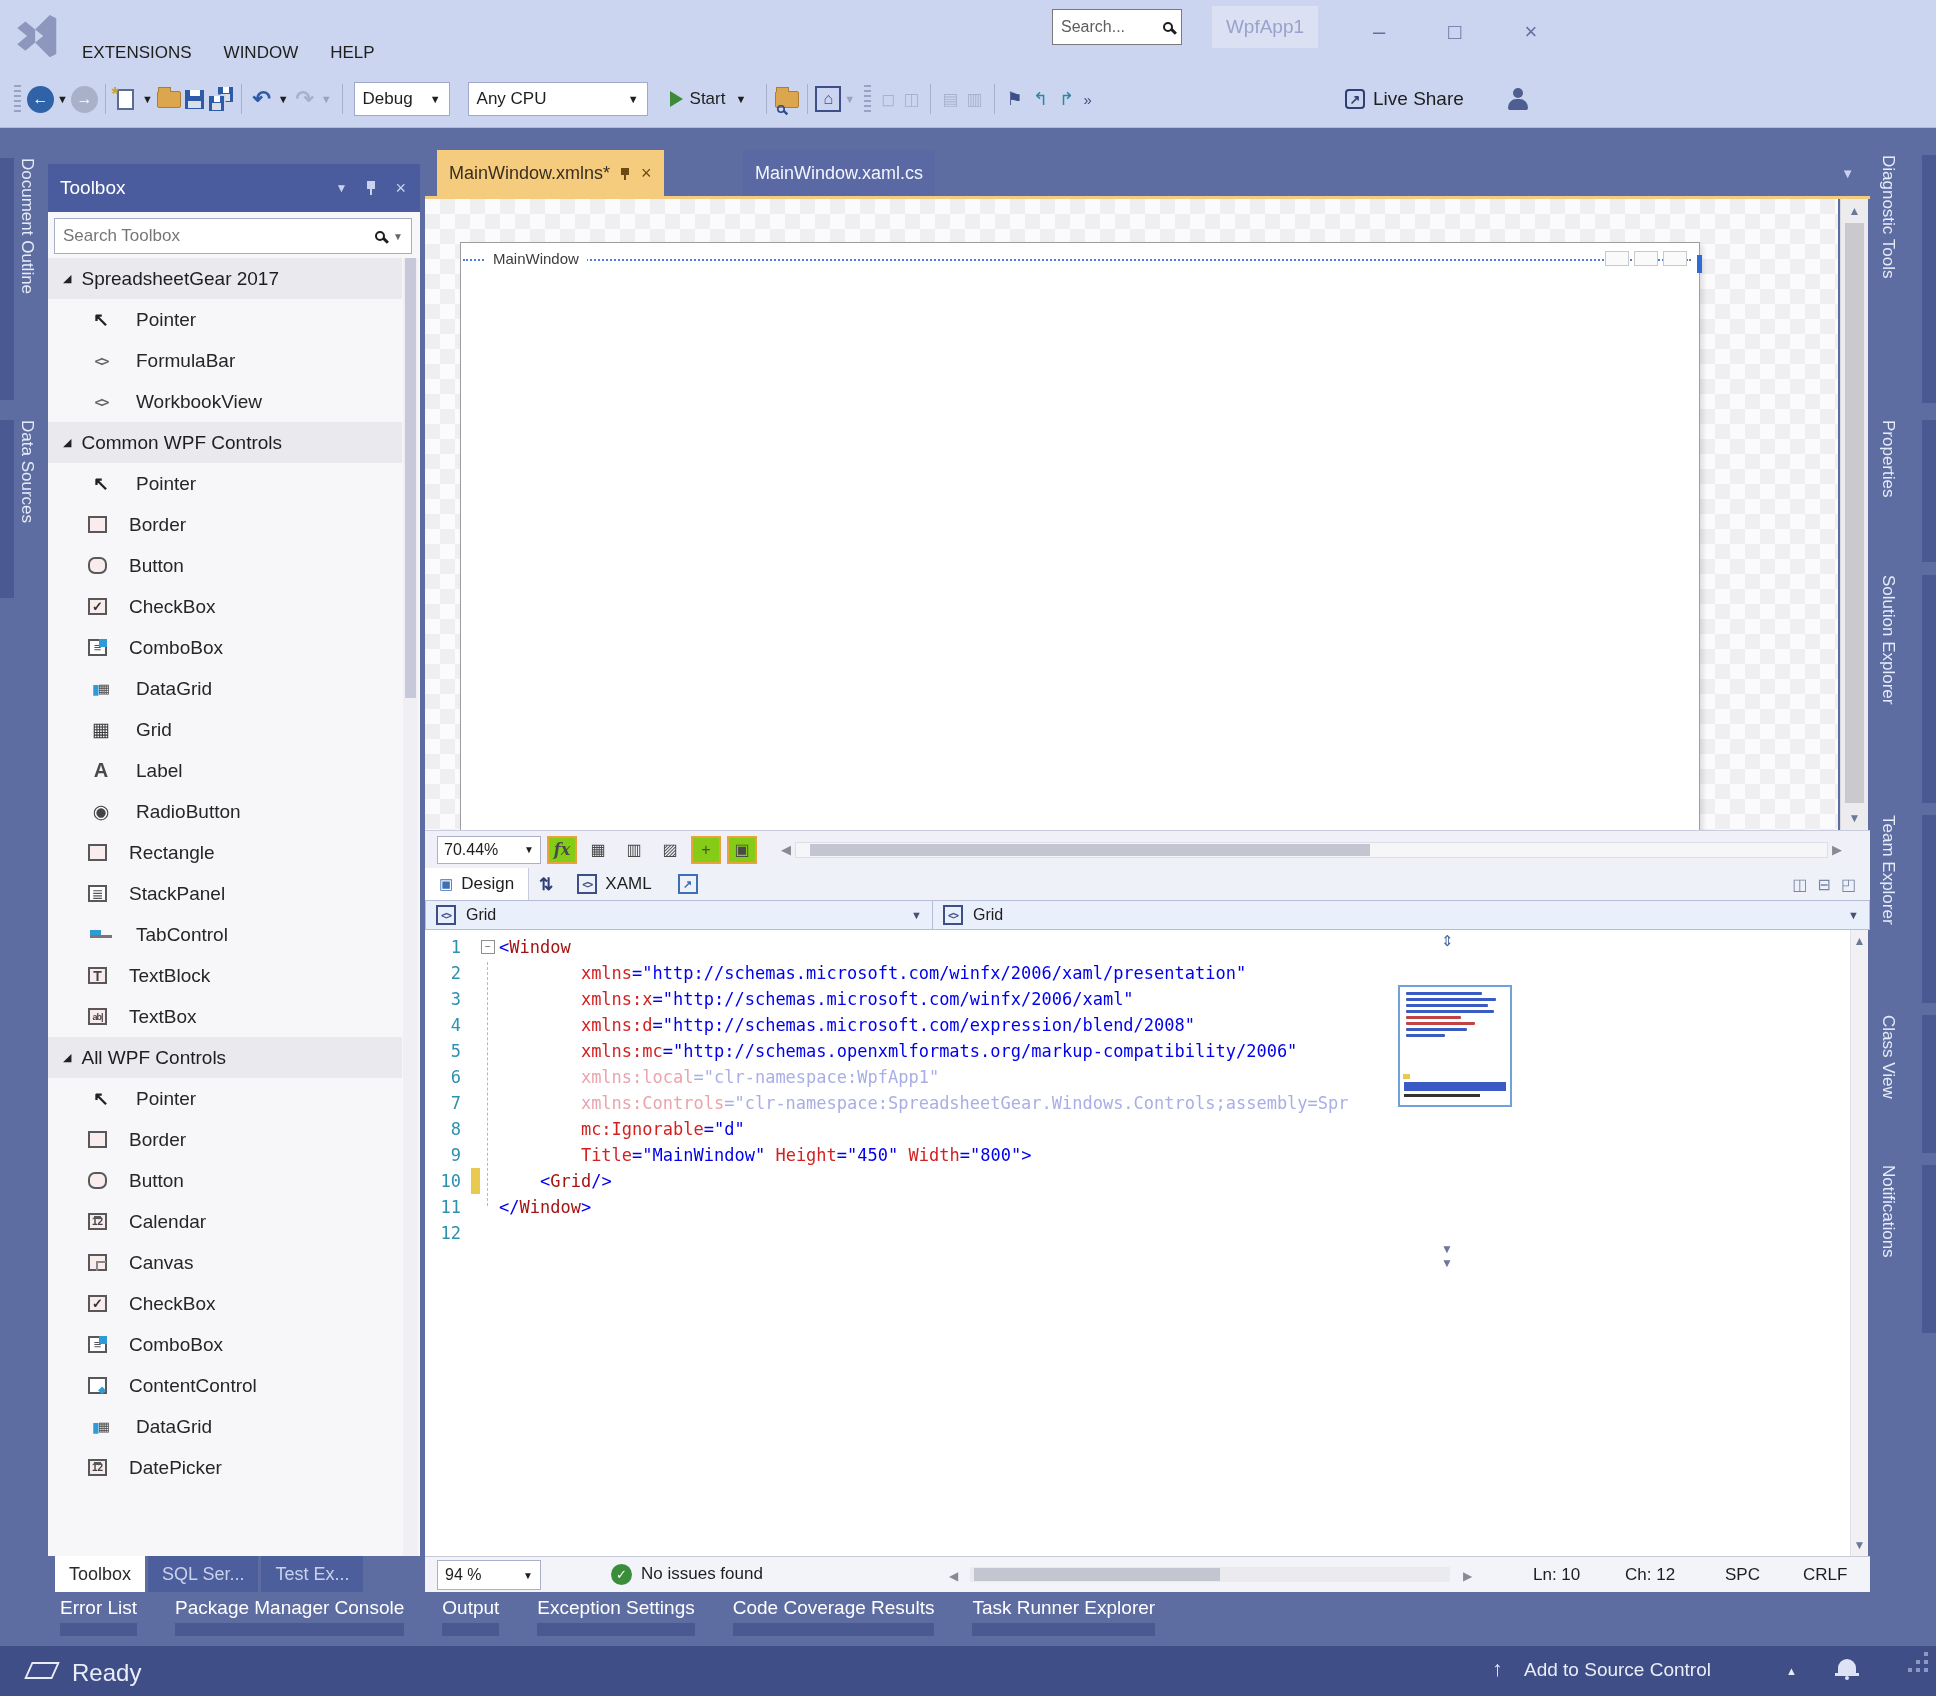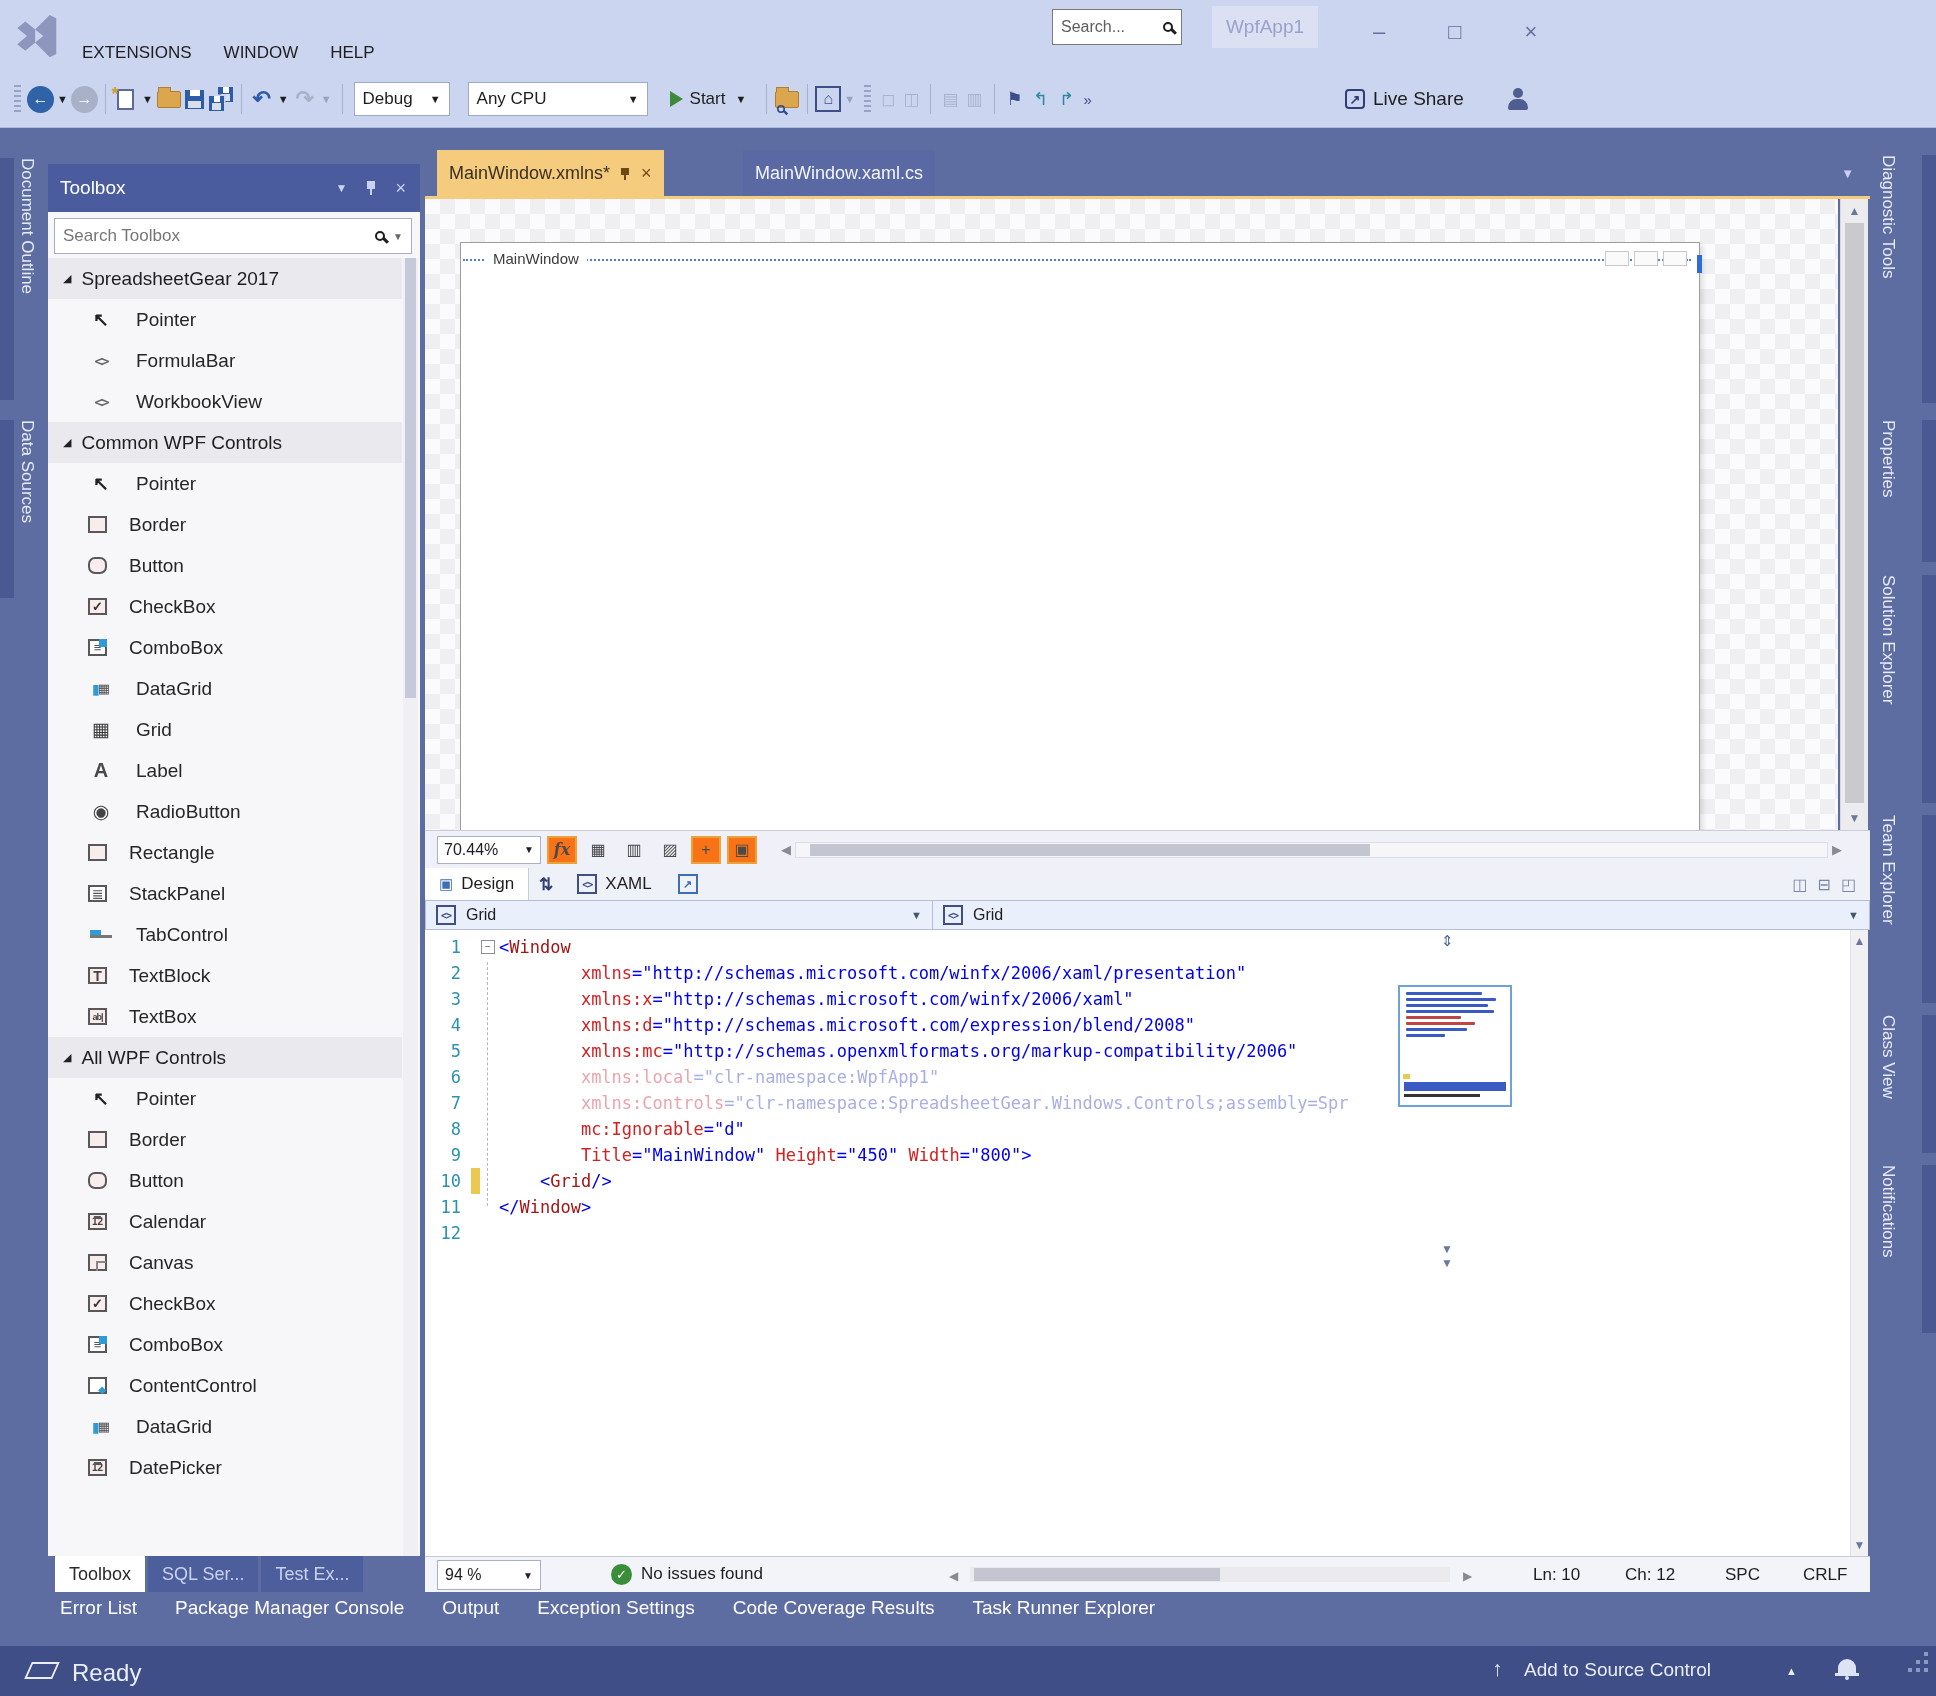--- a/index.html
+++ b/index.html
@@ -142,21 +142,21 @@
   #dw-btns span{width:24px;height:15px;border:1px solid #C9C9C9;background:#FAFAFA}
   #dw-handle{position:absolute;right:-3px;top:12px;width:5px;height:18px;background:#2E6BD6}
   #designer-vscroll{position:absolute;left:1840px;top:199px;width:28px;height:631px;background:#ECECEF;border-left:1px solid #D8D8DE}
   .sarrow{position:absolute;left:0;right:0;text-align:center;color:#6B7899;font-size:12px}
   #designer-vscroll .thumb{position:absolute;left:4px;right:4px;top:24px;height:580px;background:#C9C9CE}
 
   
   #zoom-strip{position:absolute;left:425px;top:830px;width:1445px;height:38px;background:#F0F1F8;border-top:1px solid #C9CCDC;display:flex;align-items:center}
   #zoom-combo{width:104px;height:28px;margin-left:12px;background:#FFF;border:1px solid #ABAFC7;display:flex;align-items:center;justify-content:space-between;padding:0 6px;font-size:16px}
   .dsbtn{width:30px;height:28px;margin-left:6px;display:flex;align-items:center;justify-content:center;font-size:16px;color:#4A4A4A}
-  .dsbtn.tgl{border:2px solid #E8A33D;background:#f97316}
+  .dsbtn.tgl{border:2px solid #E8A33D;background:#84cc16}
   .fx{font-family:"DejaVu Serif",serif;font-style:italic;font-weight:bold;font-size:16px}
   #dz-left{margin-left:24px;color:#8A8A93;font-size:13px}
   #dz-track{position:relative;height:16px;background:#F6F6F8;border:1px solid #DDDEE6;flex:1;margin:0 4px}
   #dz-thumb{position:absolute;left:14px;top:1px;height:12px;width:560px;background:#C3C6D0}
   #dz-right{margin-right:28px;color:#8A8A93;font-size:13px}
 
   
   #mode-strip{position:absolute;left:425px;top:868px;width:1445px;height:32px;background:#EFF1F8;display:flex;align-items:center}
   .mode-tab{display:flex;align-items:center;gap:8px;height:32px;padding:0 14px;font-size:17px}
   .mode-tab.active{background:#FFF;border-right:1px solid #C8CCDC}
@@ -201,21 +201,21 @@
   #ed-issues{position:absolute;left:216px;top:7px;font-size:17px;color:#1E1E1E}
   #ed-hl{position:absolute;left:524px;top:12px;color:#8A8A93;font-size:12px}
   #ed-htrack{position:absolute;left:545px;top:10px;width:480px;height:15px;background:#EBEBEF}
   #ed-hthumb{position:absolute;left:4px;top:1px;width:246px;height:13px;background:#C3C6D0}
   #ed-hr{position:absolute;left:1038px;top:12px;color:#8A8A93;font-size:12px}
   .ed-pos{position:absolute;top:8px;font-size:17px;color:#1E1E1E}
   #ed-ln{left:1108px}#ed-ch{left:1200px}#ed-spc{left:1300px}#ed-eol{left:1378px}
 
   
   #bottom-tabs{position:absolute;left:0;top:1592px;width:1936px;height:54px;display:flex;padding-left:60px;gap:38px}
-  .btab{display:flex;padding-top:5px}
+  .btab{display:flex;flex-direction:column;padding-top:5px}
   .btab .blbl{font-size:19px;color:#FFF;white-space:nowrap}
   .btab .bbar{height:13px;margin-top:4px;background:#4A5992}
 
   
   #status{position:absolute;left:0;top:1646px;width:1936px;height:50px;background:#3F4E86;color:#E9EDF8}
   #st-ico{position:absolute;left:28px;top:16px;width:28px;height:17px;border:2px solid #E9EDF8;transform:skewX(-24deg)}
   #st-ready{position:absolute;left:72px;top:13px;font-size:24px}
   #st-up{position:absolute;left:1492px;top:11px;font-size:21px;font-weight:bold}
   #st-sc{position:absolute;left:1524px;top:13px;font-size:19px}
   #st-exp{position:absolute;left:1786px;top:19px;font-size:11px}

